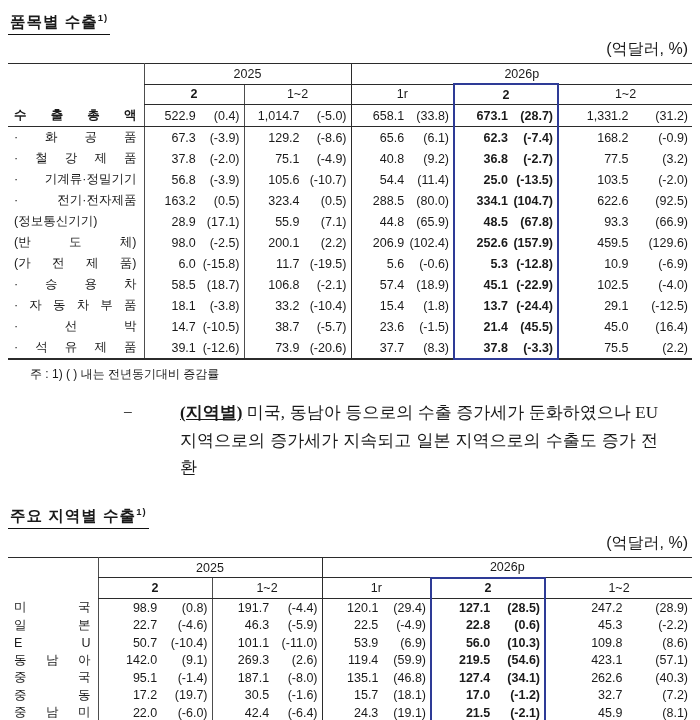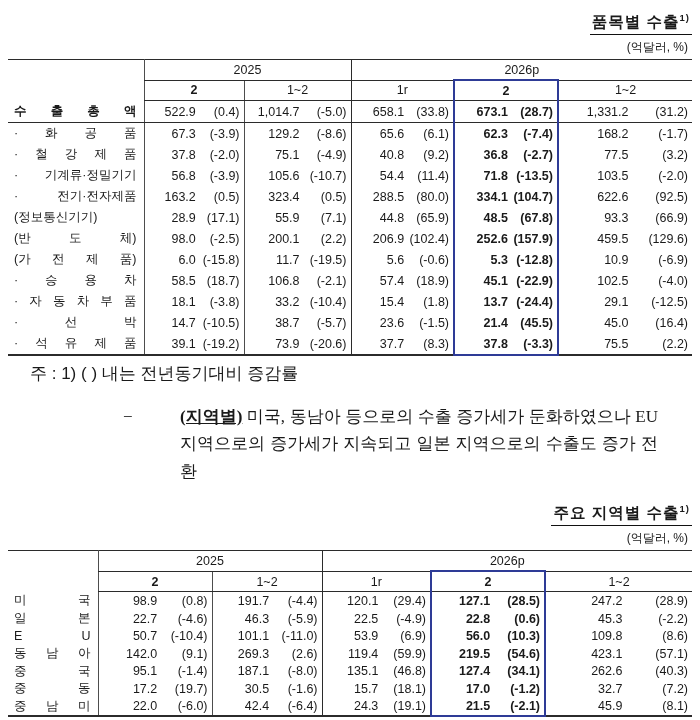--- a/index.html
+++ b/index.html
@@ -10,30 +10,30 @@
   }
   html,body{margin:0;padding:0;background:#ffffff;}
   body{
     width:700px;height:720px;overflow:hidden;
     font-family:"Liberation Sans","DejaVu Sans",sans-serif;
     color:var(--ink);
   }
   .doc{padding:10px 8px 0 8px;}
 
   .tbl-title{
-    text-align:right;font-size:15.5px;font-weight:bold;letter-spacing:1px;
+    text-align:left;font-size:15.5px;font-weight:bold;letter-spacing:1px;
     margin:2px 0 4px 0;
   }
   .tbl-title .t-underline{
     display:inline-block;border-bottom:1.5px solid #111;padding:0 2px 1px 2px;
   }
   .tbl-title sup{font-size:9.5px;font-weight:bold;}
 
   .unit{
-    font-size:12px;text-align:right;padding-right:4px;margin:2px 0 3px 0;
+    font-size:16px;text-align:right;padding-right:4px;margin:2px 0 3px 0;
   }
 
   table{
     border-collapse:collapse;table-layout:fixed;margin:1px auto;
     border-top:1.5px solid var(--line-heavy);
     border-bottom:2px solid var(--line-heavy);
     width:684px;
   }
   th,td{padding:0;vertical-align:middle;font-size:12.5px;font-weight:normal;color:var(--ink);}
   #t1 tbody th,#t1 tbody td{height:21px;}
@@ -52,32 +52,32 @@
   .bold{font-weight:700;}
 
   th.rowlabel{
     text-align:justify;text-align-last:justify;
     padding:0 7px 0 6px;white-space:nowrap;
   }
   .cell{display:flex;align-items:baseline;padding:0 1px;}
   .cell .val{flex:1.15;text-align:right;white-space:nowrap;}
   .cell .chg{flex:1;text-align:right;padding-right:3px;white-space:nowrap;}
 
-  .notes{font-size:17px;line-height:1.5;margin:5px 0 0 10px;}
+  .notes{font-size:12px;line-height:1.5;margin:5px 0 0 10px;}
   .notes .note1{padding-left:12px;}
 
   .para{
     font-family:"Liberation Serif","DejaVu Serif",serif;
     font-size:17px;line-height:1.62;text-align:justify;
     margin:16px 0 10px 115px;width:478px;
     padding-left:57px;text-indent:-57px;
   }
   .para .dash{display:inline-block;width:57px;text-indent:0;}
   .para b{font-weight:700;text-decoration:underline;}
-  .title2-wrap{margin-top:18px;}
+  .title2-wrap{margin-top:24px;}
 </style>
 </head>
 <body>
 
 <div class="doc">
 
   <div class="tbl-title">
     <span class="t-underline"><span>품목별 수출</span><sup>1)</sup></span>
   </div>
   <div class="unit">(억달러, %)</div>
@@ -161,21 +161,21 @@
           </td>
           <td class="c3 hl bold">
             <div class="cell">
               <span class="val">62.3</span>
               <span class="chg">(-7.4)</span>
             </div>
           </td>
           <td class="c4">
             <div class="cell">
               <span class="val">168.2</span>
-              <span class="chg">(-1.7)</span>
+              <span class="chg">(-0.9)</span>
             </div>
           </td>
         </tr>
         <tr>
           <th class="rowlabel">· 철 강 제 품</th>
           <td class="c0">
             <div class="cell">
               <span class="val">37.8</span>
               <span class="chg">(-2.0)</span>
             </div>
@@ -220,21 +220,21 @@
             </div>
           </td>
           <td class="c2 gdiv">
             <div class="cell">
               <span class="val">54.4</span>
               <span class="chg">(11.4)</span>
             </div>
           </td>
           <td class="c3 hl bold">
             <div class="cell">
-              <span class="val">71.8</span>
+              <span class="val">25.0</span>
               <span class="chg">(-13.5)</span>
             </div>
           </td>
           <td class="c4">
             <div class="cell">
               <span class="val">103.5</span>
               <span class="chg">(-2.0)</span>
             </div>
           </td>
         </tr>
@@ -467,21 +467,21 @@
               <span class="val">45.0</span>
               <span class="chg">(16.4)</span>
             </div>
           </td>
         </tr>
         <tr>
           <th class="rowlabel">· 석 유 제 품</th>
           <td class="c0">
             <div class="cell">
               <span class="val">39.1</span>
-              <span class="chg">(-19.2)</span>
+              <span class="chg">(-12.6)</span>
             </div>
           </td>
           <td class="c1">
             <div class="cell">
               <span class="val">73.9</span>
               <span class="chg">(-20.6)</span>
             </div>
           </td>
           <td class="c2 gdiv">
             <div class="cell">

